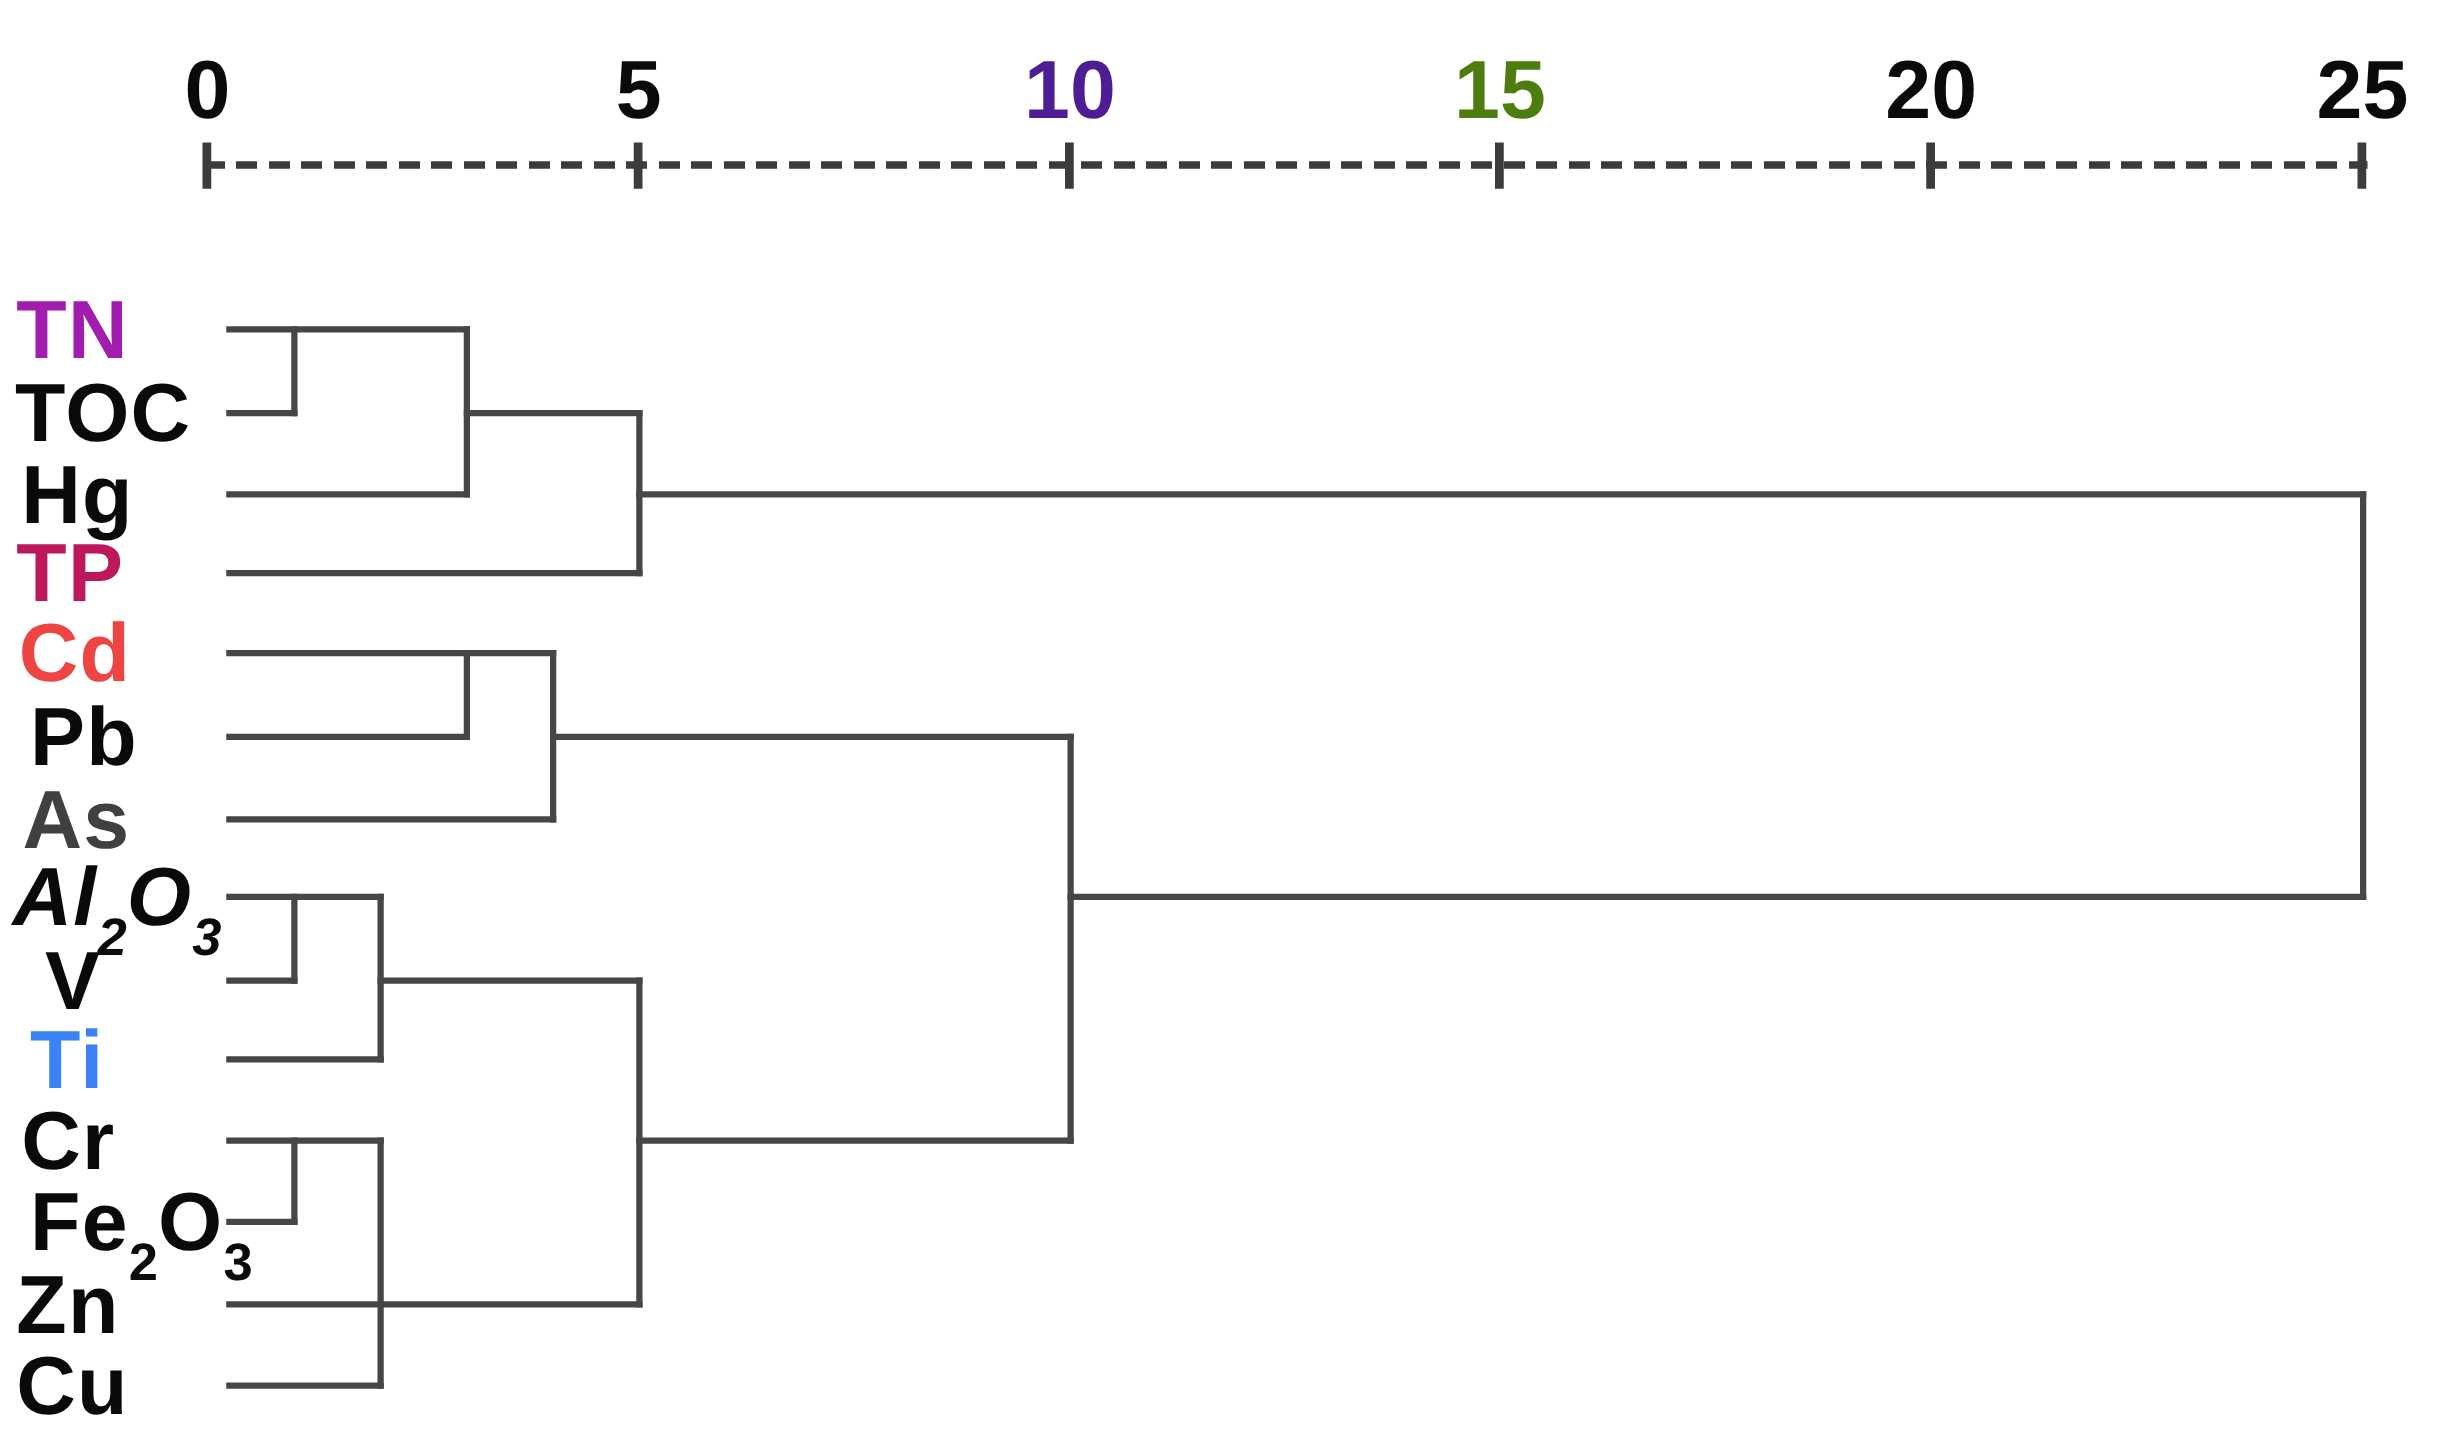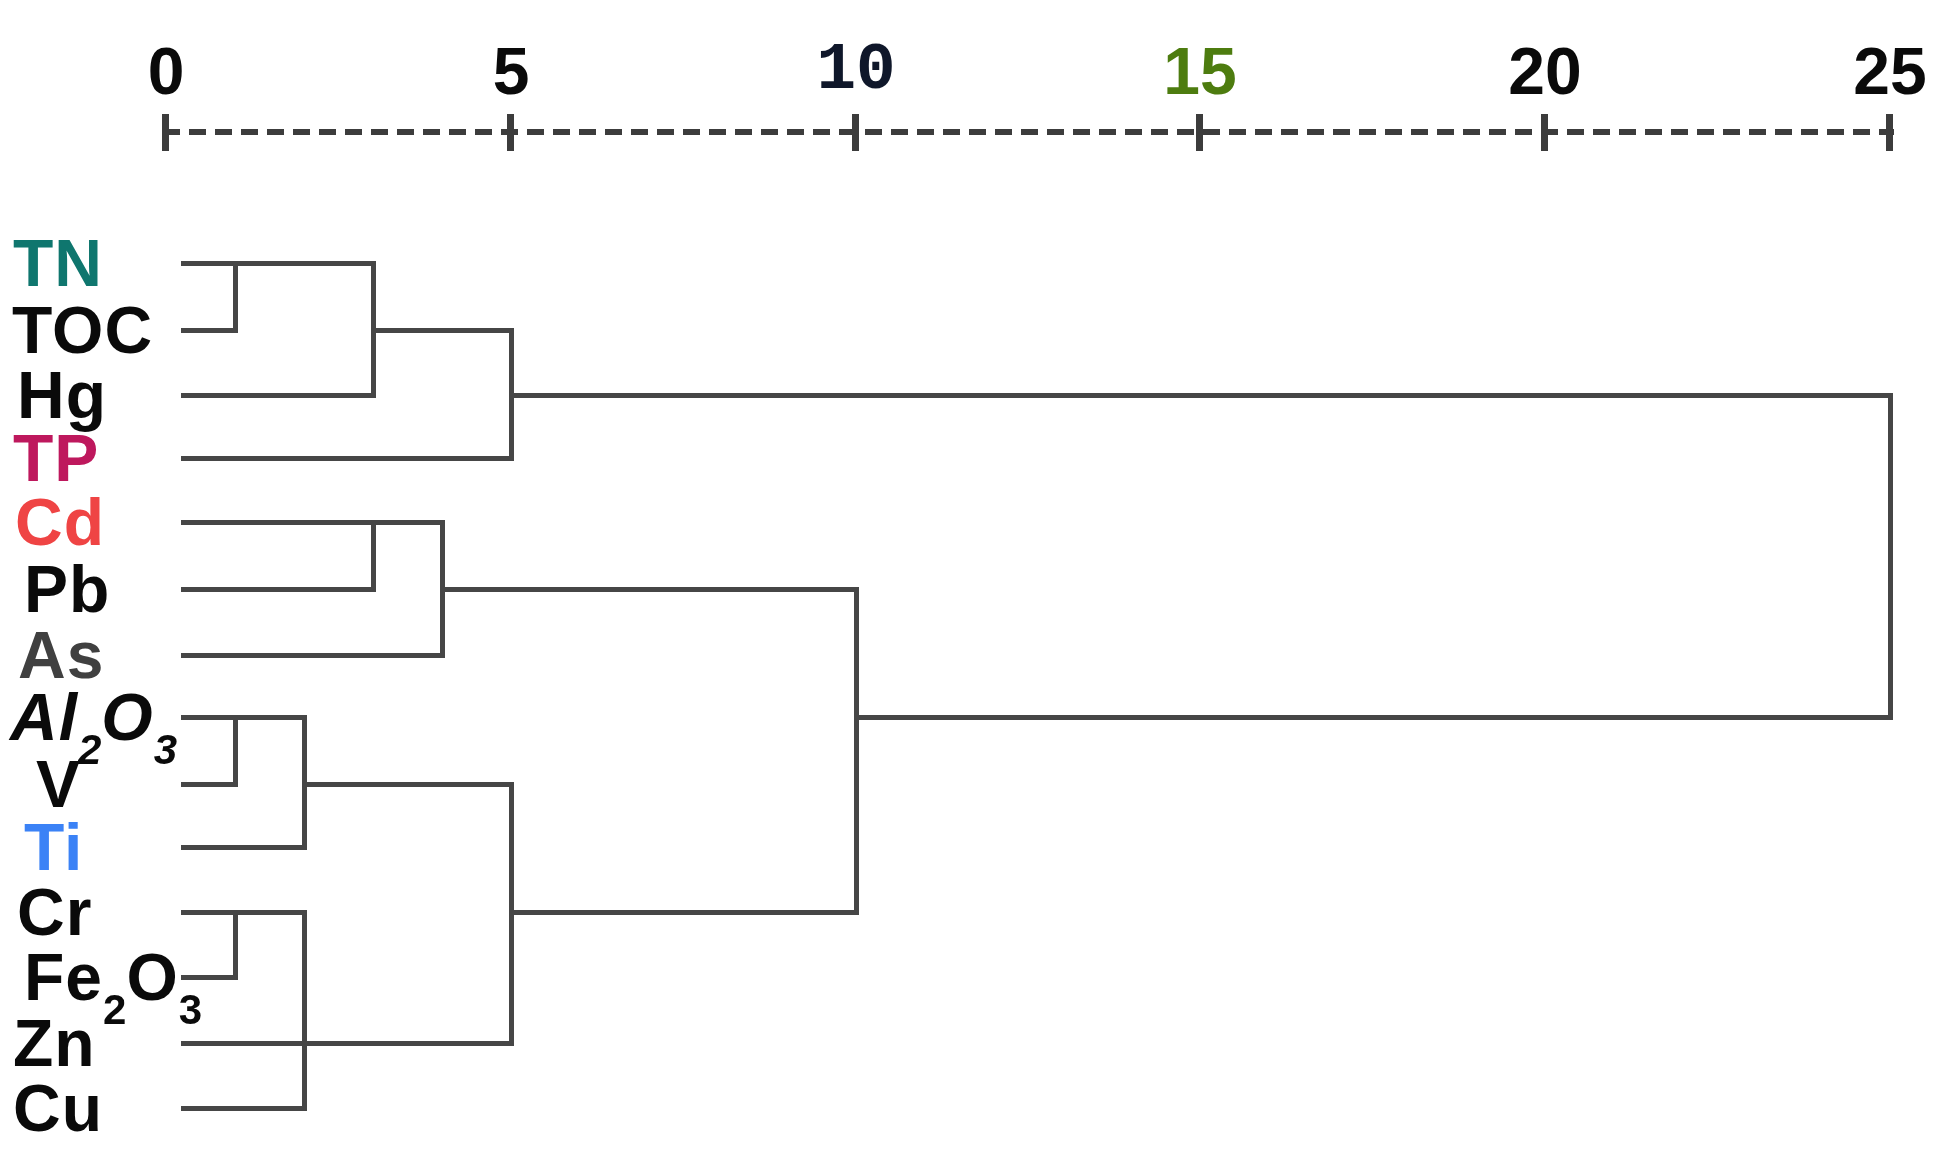--- a/index.html
+++ b/index.html
@@ -58,21 +58,21 @@
 <body>
 
 <div id="stage">
   <div id="axis">
       <div class="axis-line" style="left: 163px; width: 1731px; background: repeating-linear-gradient(to right, rgb(60, 60, 60) 0px, rgb(60, 60, 60) 17px, rgba(0, 0, 0, 0) 17px, rgba(0, 0, 0, 0) 26px);"></div>
       <div class="axis-tick" style="left: 162px; background: rgb(60, 60, 60);"></div>
       <div class="axis-label" style="left: 86px; color: rgb(10, 10, 10);">0</div>
       <div class="axis-tick" style="left: 507px; background: rgb(60, 60, 60);"></div>
       <div class="axis-label" style="left: 431px; color: rgb(10, 10, 10);">5</div>
       <div class="axis-tick" style="left: 852px; background: rgb(60, 60, 60);"></div>
-      <div class="axis-label" style="left: 776px; color: #0f172a; font-family: Liberation Mono, monospace;">10</div>
+      <div class="axis-label" style="left: 776px; color: #4c1d95;">10</div>
       <div class="axis-tick" style="left: 1196px; background: rgb(60, 60, 60);"></div>
       <div class="axis-label" style="left: 1120px; color: #4d7c0f;">15</div>
       <div class="axis-tick" style="left: 1541px; background: rgb(60, 60, 60);"></div>
       <div class="axis-label" style="left: 1465px; color: rgb(10, 10, 10);">20</div>
       <div class="axis-tick" style="left: 1886px; background: rgb(60, 60, 60);"></div>
       <div class="axis-label" style="left: 1810px; color: rgb(10, 10, 10);">25</div>
     </div>
   <div id="plot">
       <div class="seg" style="left: 180.5px; top: 260.5px; width: 195px; height: 5px; background: rgb(70, 70, 70);"></div>
       <div class="seg" style="left: 180.5px; top: 327.5px; width: 57px; height: 5px; background: rgb(70, 70, 70);"></div>
@@ -101,21 +101,21 @@
       <div class="seg" style="left: 439.5px; top: 519.5px; width: 5px; height: 138px; background: rgb(70, 70, 70);"></div>
       <div class="seg" style="left: 232.5px; top: 714.5px; width: 5px; height: 72px; background: rgb(70, 70, 70);"></div>
       <div class="seg" style="left: 301.5px; top: 714.5px; width: 5px; height: 135px; background: rgb(70, 70, 70);"></div>
       <div class="seg" style="left: 232.5px; top: 909.5px; width: 5px; height: 70px; background: rgb(70, 70, 70);"></div>
       <div class="seg" style="left: 301.5px; top: 909.5px; width: 5px; height: 201px; background: rgb(70, 70, 70);"></div>
       <div class="seg" style="left: 508.5px; top: 781.5px; width: 5px; height: 264px; background: rgb(70, 70, 70);"></div>
       <div class="seg" style="left: 853.5px; top: 586.5px; width: 5px; height: 328px; background: rgb(70, 70, 70);"></div>
       <div class="seg" style="left: 1887.5px; top: 392.5px; width: 5px; height: 327px; background: rgb(70, 70, 70);"></div>
     </div>
   <div id="labels">
-      <div class="leaf-label" style="left: 13px; top: 219px; color: #0f766e;"><span>TN</span></div>
+      <div class="leaf-label" style="left: 13px; top: 219px; color: #a21caf;"><span>TN</span></div>
       <div class="leaf-label" style="left: 12px; top: 286px; color: rgb(10, 10, 10);"><span>TOC</span></div>
       <div class="leaf-label" style="left: 17px; top: 351px; color: rgb(10, 10, 10);"><span>Hg</span></div>
       <div class="leaf-label" style="left: 13px; top: 414px; color: #be185d;"><span>TP</span></div>
       <div class="leaf-label" style="left: 15px; top: 478px; color: #ef4444;"><span>Cd</span></div>
       <div class="leaf-label" style="left: 24px; top: 545px; color: rgb(10, 10, 10);"><span>Pb</span></div>
       <div class="leaf-label" style="left: 18px; top: 611px; color: #404040;"><span>As</span></div>
       <div class="leaf-label" style="left: 10px; top: 673px; color: rgb(10, 10, 10); font-style: italic;"><span>Al</span><span class="sub">2</span><span>O</span><span class="sub">3</span></div>
       <div class="leaf-label" style="left: 36px; top: 740px; color: rgb(10, 10, 10);"><span>V</span></div>
       <div class="leaf-label" style="left: 24px; top: 803px; color: #3b82f6;"><span>Ti</span></div>
       <div class="leaf-label" style="left: 17px; top: 868px; color: rgb(10, 10, 10);"><span>Cr</span></div>

